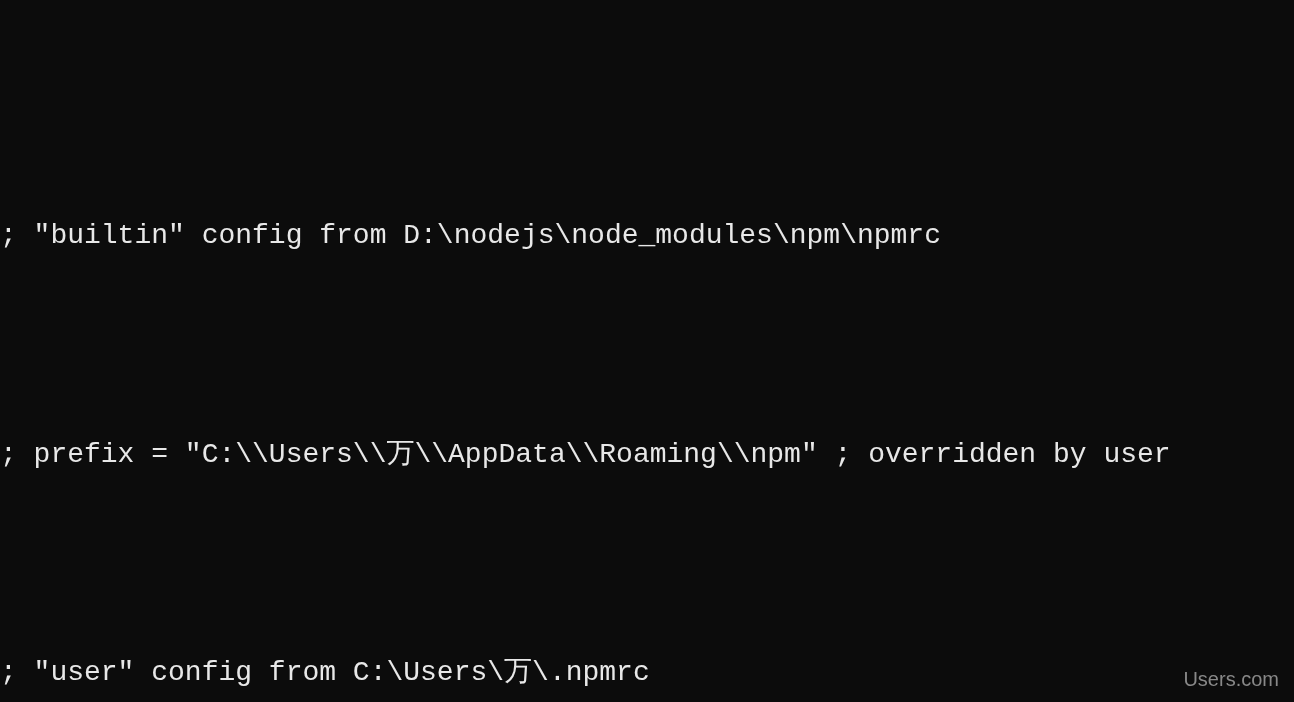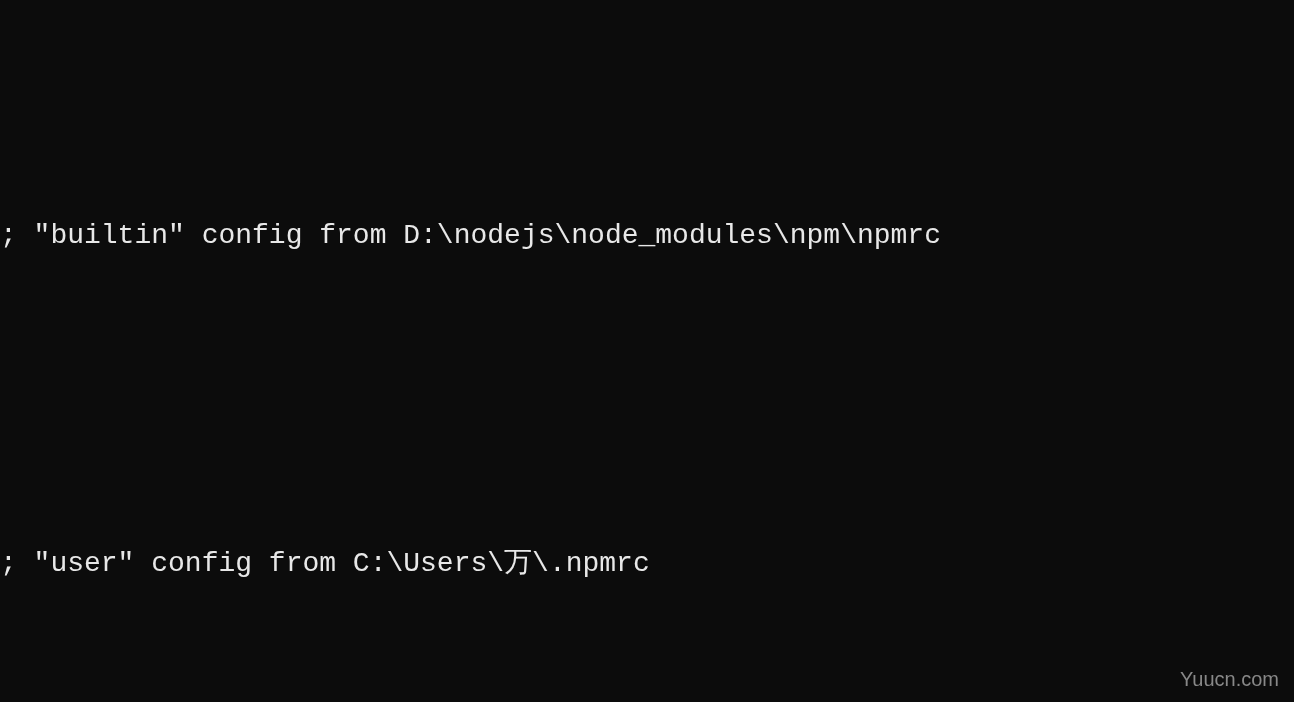--- a/index.html
+++ b/index.html
@@ -37,34 +37,35 @@
     }
   </style>
 </head>
 <body>
 
 
 
 <div class="terminal">
   <span class="line">; "builtin" config from D:\nodejs\node_modules\npm\npmrc</span>
   <span class="line"></span>
+  <span class="line">; prefix = "C:\\Users\\万\\AppData\\Roaming\\npm" ; overridden by user</span>
   <span class="line"></span>
   <span class="line">; "user" config from C:\Users\万\.npmrc</span>
   
   
   
   
   
   
   
   
   
   
   
   
   
   
 </div>
 
-<div class="watermark">Yuucn.com</div>
+<div class="watermark">Users.com</div>
 
 
 
 
 </body></html>

